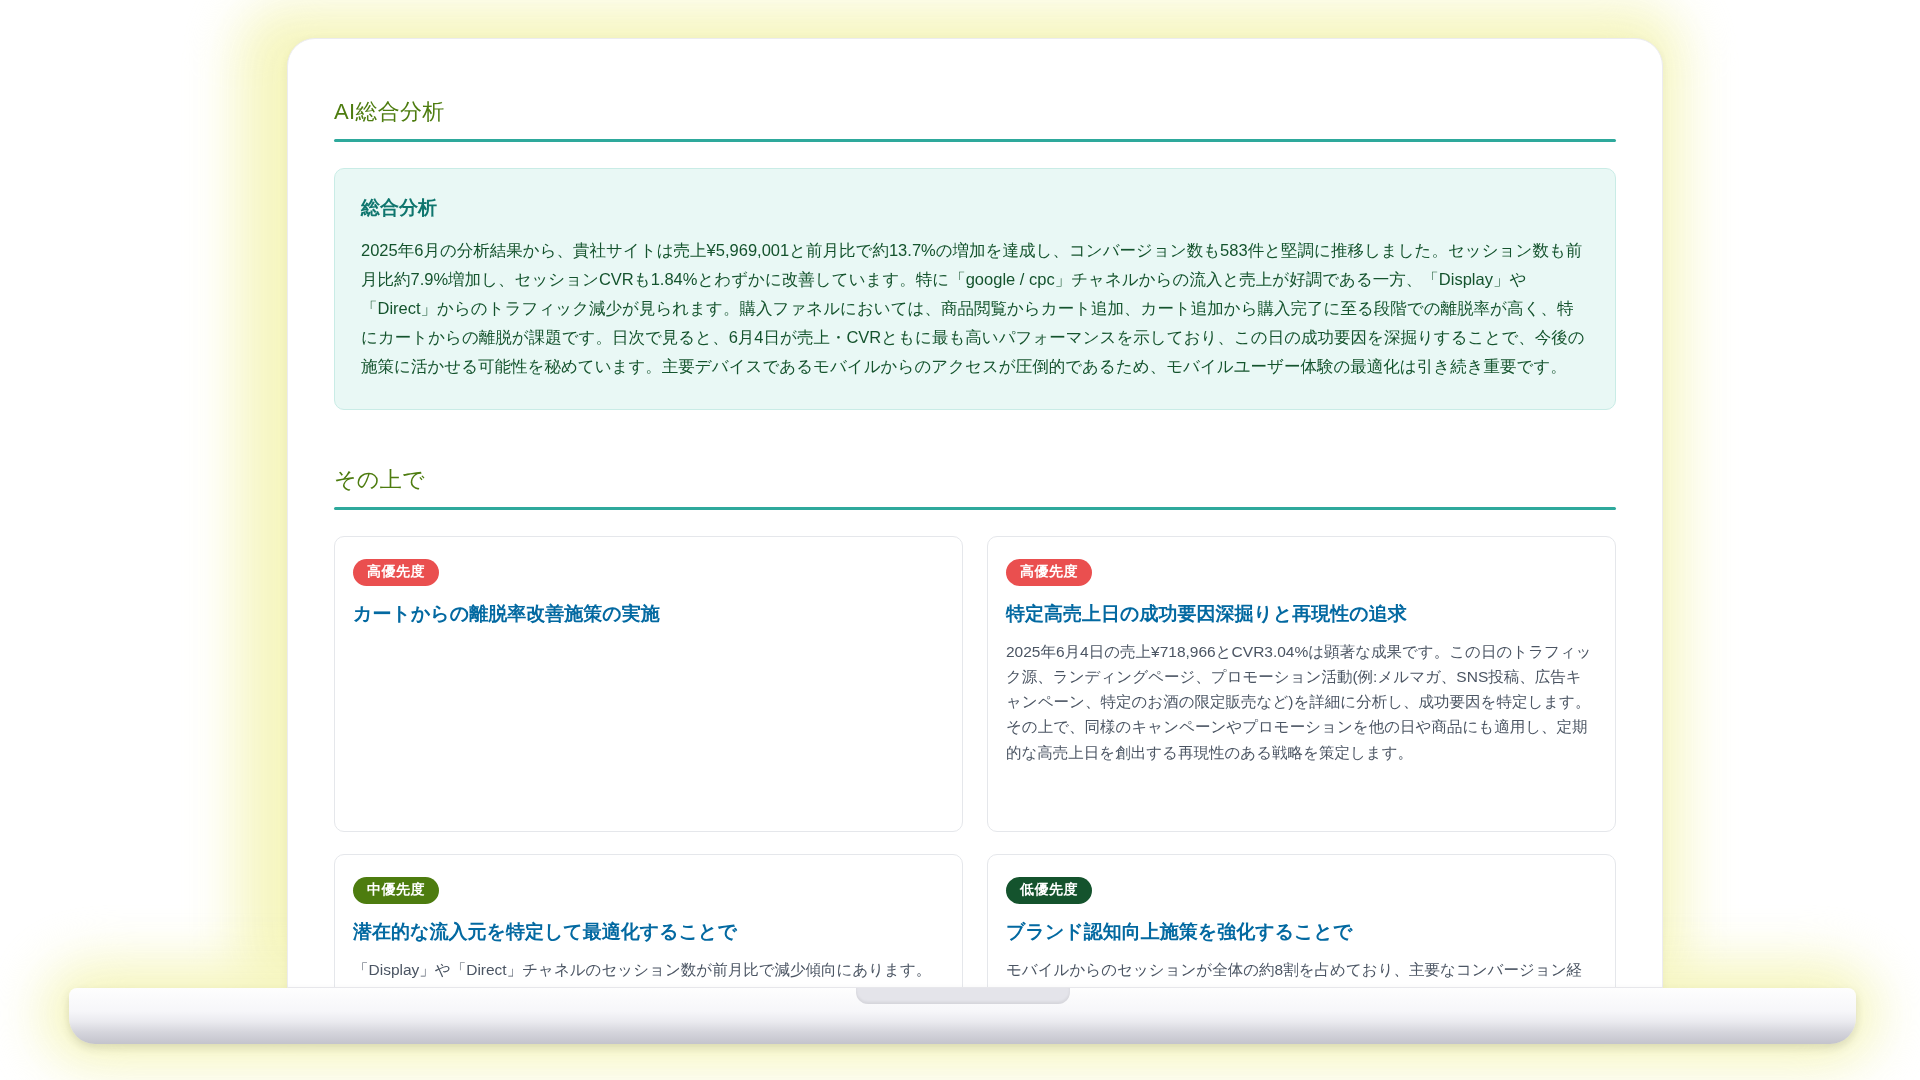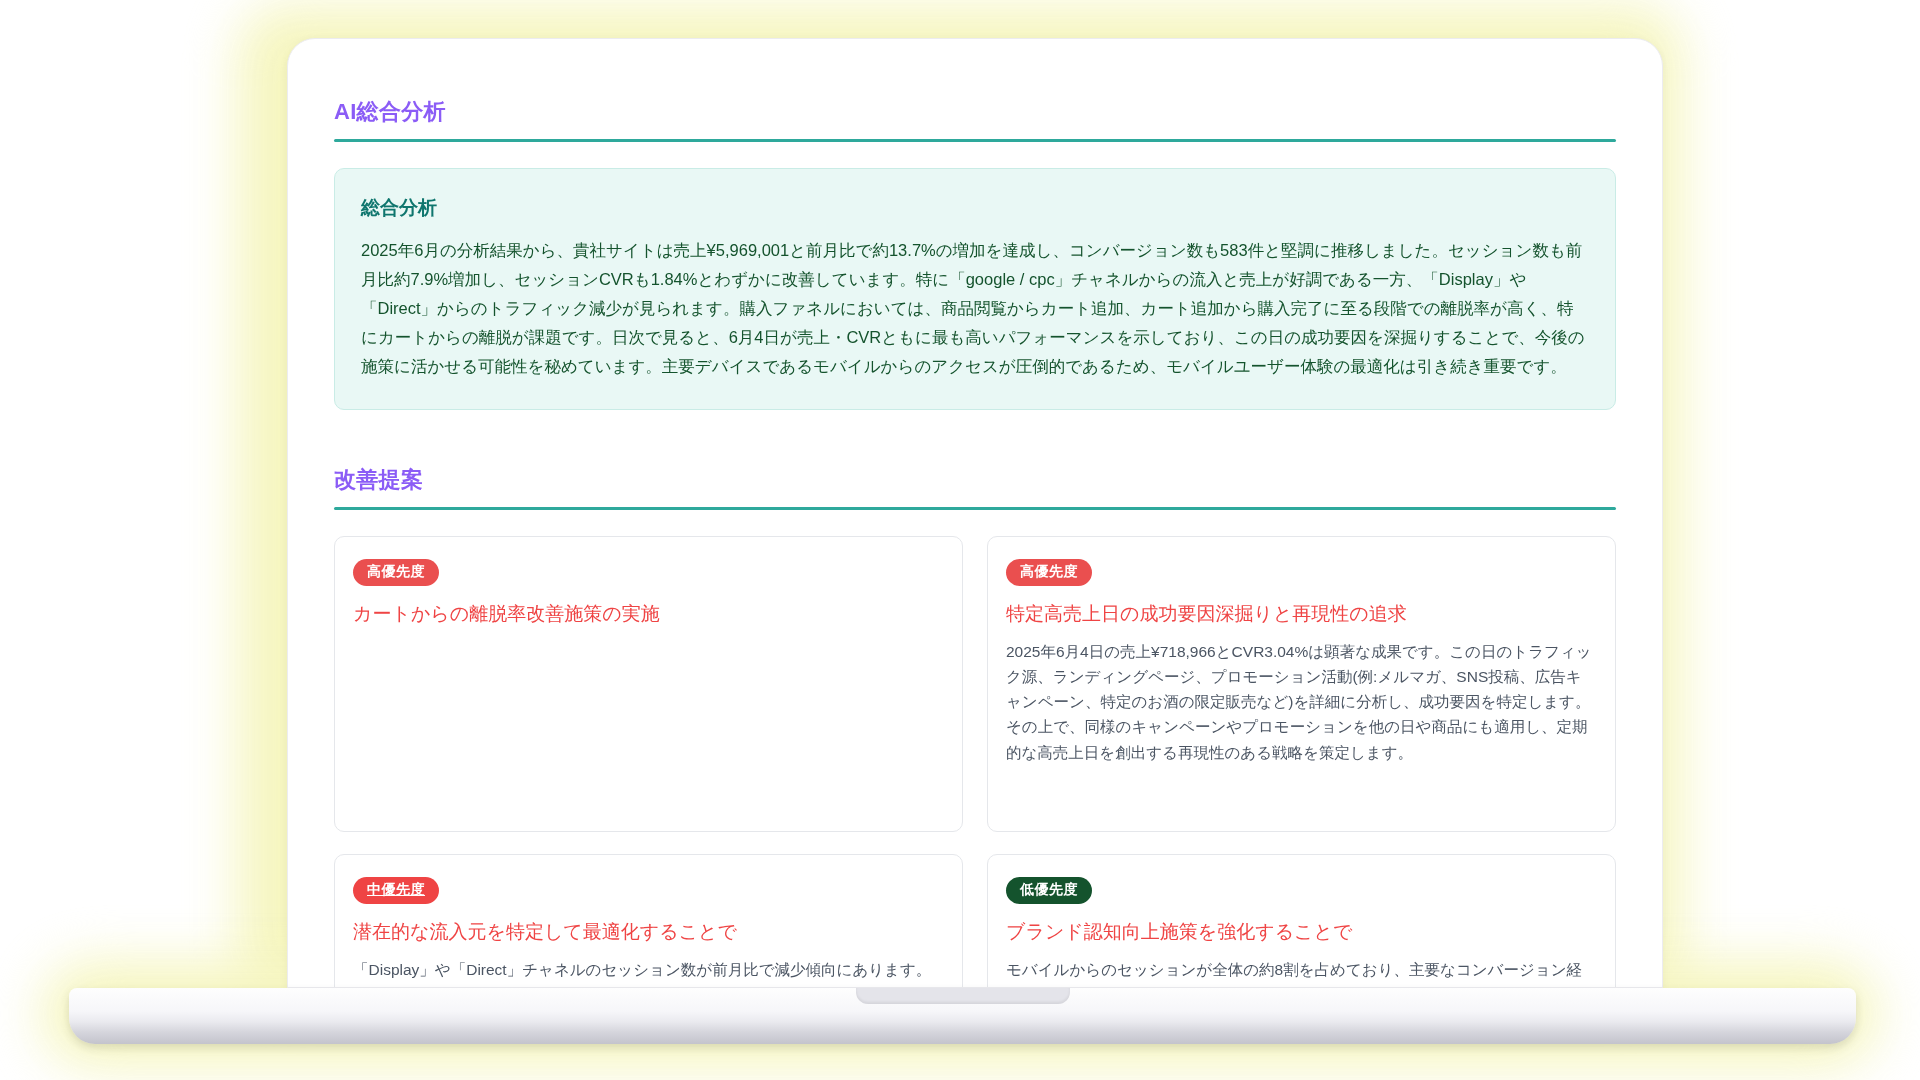--- a/index.html
+++ b/index.html
@@ -15,40 +15,40 @@
 
   .screen {
     position:absolute; left:287px; top:38px; width:1376px; height:950px;
     background:#ffffff; border:1px solid #ececf0;
     border-radius:28px 28px 0 0;
     box-shadow:0 2px 10px rgba(0,0,0,.05);
     overflow:hidden;
   }
   .content { padding:58px 46px 0 46px; height:100%; overflow:hidden; }
 
-  .section-title { font-size:22px; font-weight:700; color:#8b5cf6; letter-spacing:.3px; }
+  .section-title { font-size:22px; font-weight:400; color:#4d7c0f; letter-spacing:.3px; }
   .rule { height:3px; background:#2ea99c; border-radius:2px; margin:12px 0 26px 0; }
 
   .summary-box {
     background:#e9f8f5; border:1px solid #c9ece6; border-radius:10px;
     padding:26px 26px 28px 26px; margin-bottom:55px;
   }
   .summary-title { font-size:19px; font-weight:700; color:#0f766e; margin-bottom:15px; }
   .summary-text { font-size:16.5px; line-height:1.76; color:#14532d; }
 
   .cards { display:grid; grid-template-columns:1fr 1fr; gap:22px 24px; }
   .card {
     background:#fff; border:1px solid #e5e7eb; border-radius:10px;
     padding:22px 18px; min-height:296px;
   }
   .badge {
     display:inline-block; padding:4px 14px 5px 14px; border-radius:999px;
     color:#fff; font-size:14px; font-weight:700; margin-bottom:15px; letter-spacing:.5px;
   }
-  .card-title { font-size:19px; font-weight:400; color:#ef4444; margin-bottom:12px; }
+  .card-title { font-size:19px; font-weight:700; color:#0369a1; margin-bottom:12px; }
   .card-body { font-size:15.5px; line-height:1.62; color:#4b5563; }
 
   .base {
     position:absolute; left:69px; top:988px; width:1787px; height:56px;
     background:linear-gradient(180deg,#fefefe 0%,#f6f6f9 42%,#eaeaef 60%,#d6d6dd 78%,#c3c3cc 100%);
     border-radius:8px 8px 26px 26px;
     box-shadow:0 4px 10px rgba(0,0,0,.12);
   }
   .notch {
     position:absolute; left:50%; transform:translateX(-50%); top:0;
@@ -67,38 +67,38 @@
   <div class="content">
 
     <div class="section-title">AI総合分析</div>
     <div class="rule" style="background: rgb(46, 169, 156);"></div>
 
     <div class="summary-box" style="background: rgb(233, 248, 245);">
       <div class="summary-title" style="color: rgb(15, 118, 110);">総合分析</div>
       <div class="summary-text">2025年6月の分析結果から、貴社サイトは売上¥5,969,001と前月比で約13.7%の増加を達成し、コンバージョン数も583件と堅調に推移しました。セッション数も前月比約7.9%増加し、セッションCVRも1.84%とわずかに改善しています。特に「google / cpc」チャネルからの流入と売上が好調である一方、「Display」や「Direct」からのトラフィック減少が見られます。購入ファネルにおいては、商品閲覧からカート追加、カート追加から購入完了に至る段階での離脱率が高く、特にカートからの離脱が課題です。日次で見ると、6月4日が売上・CVRともに最も高いパフォーマンスを示しており、この日の成功要因を深掘りすることで、今後の施策に活かせる可能性を秘めています。主要デバイスであるモバイルからのアクセスが圧倒的であるため、モバイルユーザー体験の最適化は引き続き重要です。</div>
     </div>
 
-    <div class="section-title">改善提案</div>
+    <div class="section-title">その上で</div>
     <div class="rule" style="background: rgb(46, 169, 156);"></div>
 
     <div class="cards">
 
       <div class="card">
         <span class="badge" style="background: rgb(234, 79, 79);">高優先度</span>
         <div class="card-title">カートからの離脱率改善施策の実施</div>
       </div>
 
       <div class="card">
         <span class="badge" style="background: rgb(234, 79, 79);">高優先度</span>
         <div class="card-title">特定高売上日の成功要因深掘りと再現性の追求</div>
         <div class="card-body">2025年6月4日の売上¥718,966とCVR3.04%は顕著な成果です。この日のトラフィック源、ランディングページ、プロモーション活動(例:メルマガ、SNS投稿、広告キャンペーン、特定のお酒の限定販売など)を詳細に分析し、成功要因を特定します。その上で、同様のキャンペーンやプロモーションを他の日や商品にも適用し、定期的な高売上日を創出する再現性のある戦略を策定します。</div>
       </div>
 
       <div class="card">
-        <span class="badge" style="background: #ef4444; text-decoration: underline;">中優先度</span>
+        <span class="badge" style="background: #4d7c0f;">中優先度</span>
         <div class="card-title">潜在的な流入元を特定して最適化することで</div>
         <div class="card-body">「Display」や「Direct」チャネルのセッション数が前月比で減少傾向にあります。特に「Display」は前月8,268セッションから今月6,809セッションと大きく減少しており、売上にも影響が出ています。これらのチャネルでの広告クリエイティブやターゲティングの見直し、ブランド認知向上施策を強化することで、トラフィック回復と効率改善を図ります。また、「Unassigned」チャネルの分析を強化し、潜在的な流入元を特定して最適化することで、全体的なトラフィックの質と量を向上させます。</div>
       </div>
 
       <div class="card">
         <span class="badge" style="background: #14532d;">低優先度</span>
         <div class="card-title">ブランド認知向上施策を強化することで</div>
         <div class="card-body">モバイルからのセッションが全体の約8割を占めており、主要なコンバージョン経路となっています。現在のモバイルCVR1.91%は良好ですが、さらに向上させる余地があります。モバイルフレンドリーなサイト設計の継続的な見直しに加え、お酒という商材特性を踏まえた高画質の画像や動画コンテンツの最適化、モバイルでの商品レビューの表示改善、購入プロセスでの文字入力の手間を減らすオートフィル機能の導入などを検討し、購入意欲の高いモバイルユーザーの取りこぼしを防ぎます。</div>
       </div>
 

